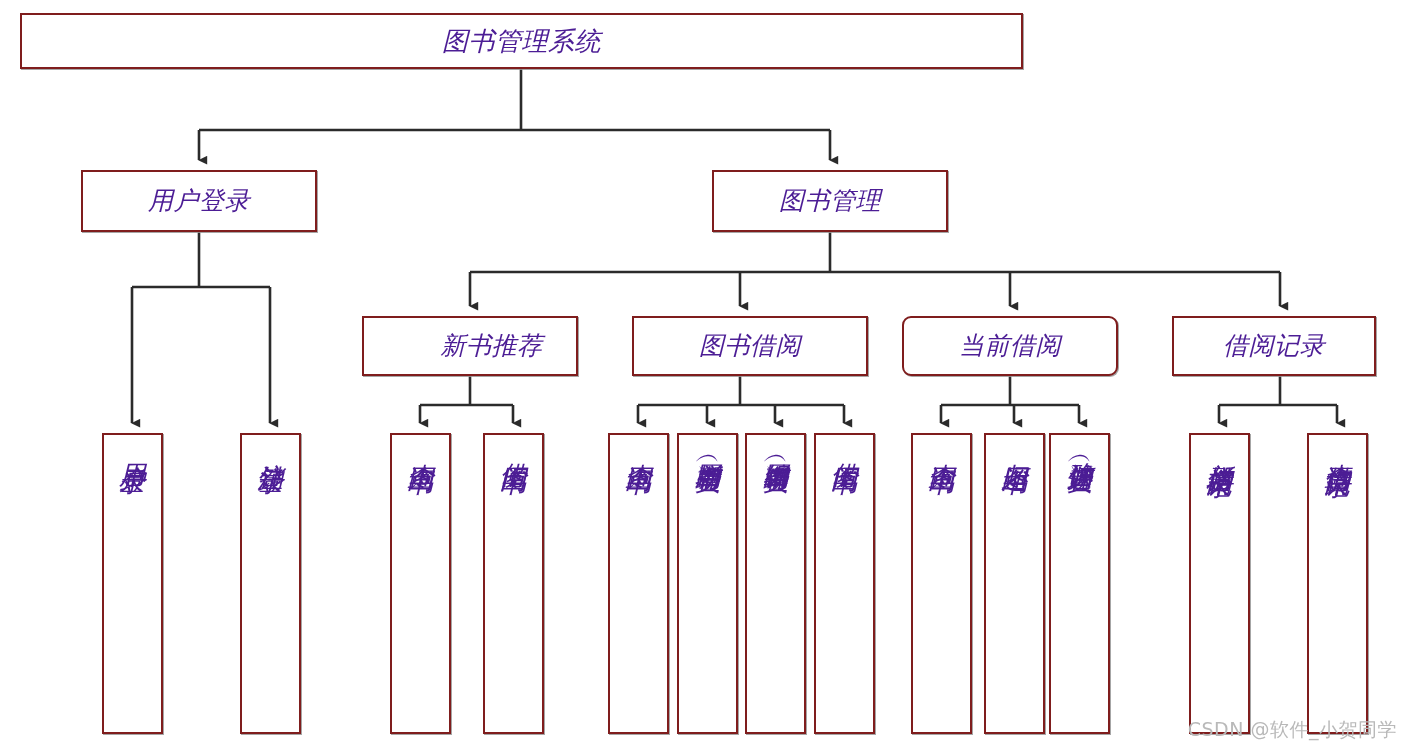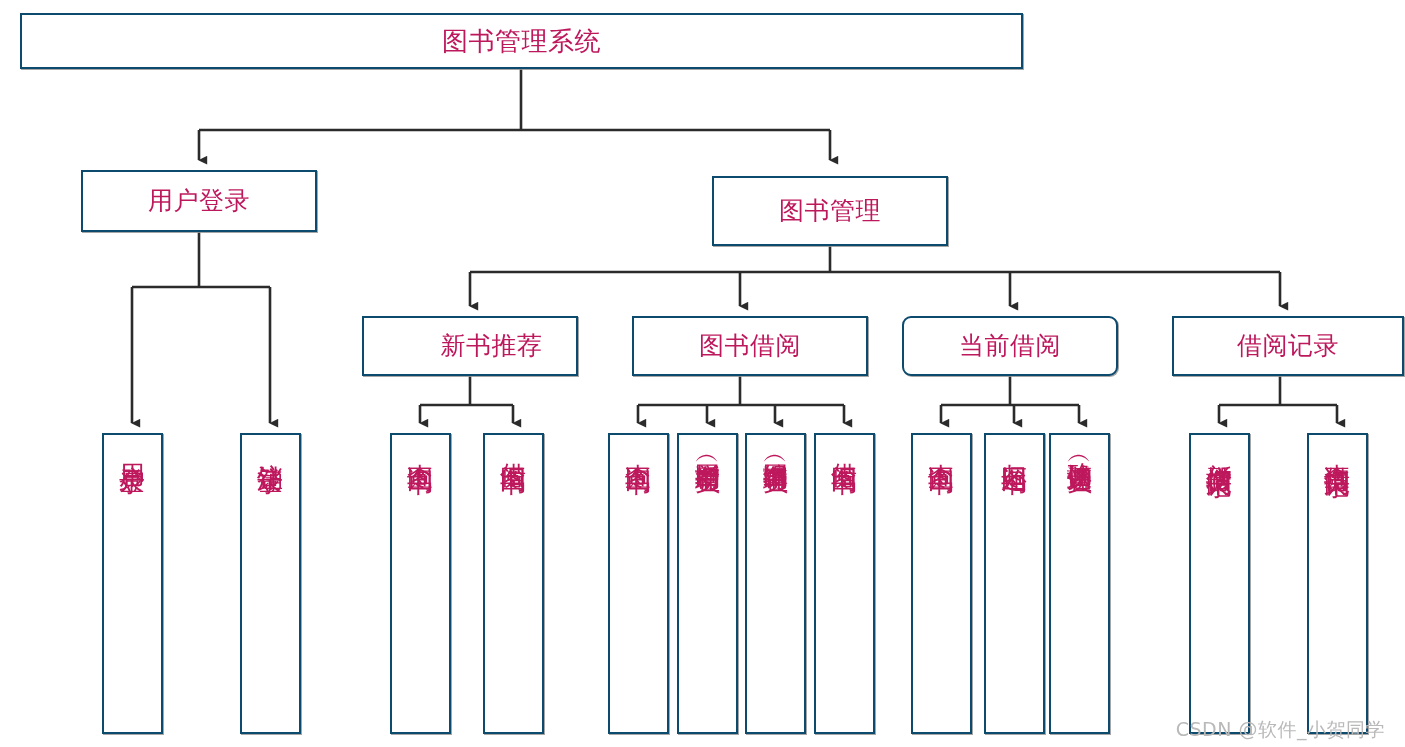--- a/index.html
+++ b/index.html
@@ -23,26 +23,27 @@
     left: 0;
     top: 0;
     width: 1405px;
     height: 747px;
     pointer-events: none;
   }
   .node {
     position: absolute;
     box-sizing: border-box;
     background: #ffffff;
-    border: 2px solid #0c4a6e;
+    border: 2px solid #7f1d1d;
     box-shadow: 1px 1px 0 0 rgba(150,150,150,0.85);
     display: flex;
     align-items: center;
     justify-content: center;
-    color: #be185d;
+    color: #4c1d95;
+    font-style: italic;
   }
   .node-label {
     display: block;
     text-align: center;
     line-height: 1.18;
     letter-spacing: 0.5px;
   }
   
   .node.horiz .node-label {
     writing-mode: horizontal-tb;
@@ -64,21 +65,21 @@
     line-height: 1.08;
     letter-spacing: 2px;
     white-space: nowrap;
   }
   .node.vert.long .node-label {
     font-size: 25px;
     letter-spacing: 1px;
   }
   .watermark {
     position: absolute;
-    right: 20px;
+    right: 8px;
     bottom: 4px;
     font-size: 19px;
     color: #b9b9b9;
     letter-spacing: 0.5px;
     white-space: nowrap;
     user-select: none;
   }
 </style>
 </head>
 <body>
@@ -136,37 +137,37 @@
   </svg>
 
   <div class="node horiz root" style="left:20px; top:13px; width:1003px; height:56px;">
     <span class="node-label">图书管理系统</span>
   </div>
 
   <div class="node horiz" style="left:81px; top:170px; width:236px; height:62px;">
     <span class="node-label">用户登录</span>
   </div>
 
-  <div class="node horiz" style="left:712px; top:170px; width:236px; height:70px;margin-top:6px;">
+  <div class="node horiz" style="left:712px; top:170px; width:236px; height:62px;">
     <span class="node-label">图书管理</span>
   </div>
 
   <div class="node horiz" style="left:362px; top:316px; width:216px; height:60px;padding-left:43px;">
     <span class="node-label">新书推荐</span>
   </div>
 
   <div class="node horiz" style="left:632px; top:316px; width:236px; height:60px;">
     <span class="node-label">图书借阅</span>
   </div>
 
   <div class="node horiz" style="left:902px; top:316px; width:216px; height:60px;border-radius:9px;">
     <span class="node-label">当前借阅</span>
   </div>
 
-  <div class="node horiz" style="left:1172px; top:316px; width:232px; height:60px;">
+  <div class="node horiz" style="left:1172px; top:316px; width:204px; height:60px;">
     <span class="node-label">借阅记录</span>
   </div>
 
   <div class="node vert" style="left:102px; top:433px; width:61px; height:301px;">
     <span class="node-label">用户登录</span>
   </div>
 
   <div class="node vert" style="left:240px; top:433px; width:61px; height:301px;">
     <span class="node-label">注销登录</span>
   </div>

